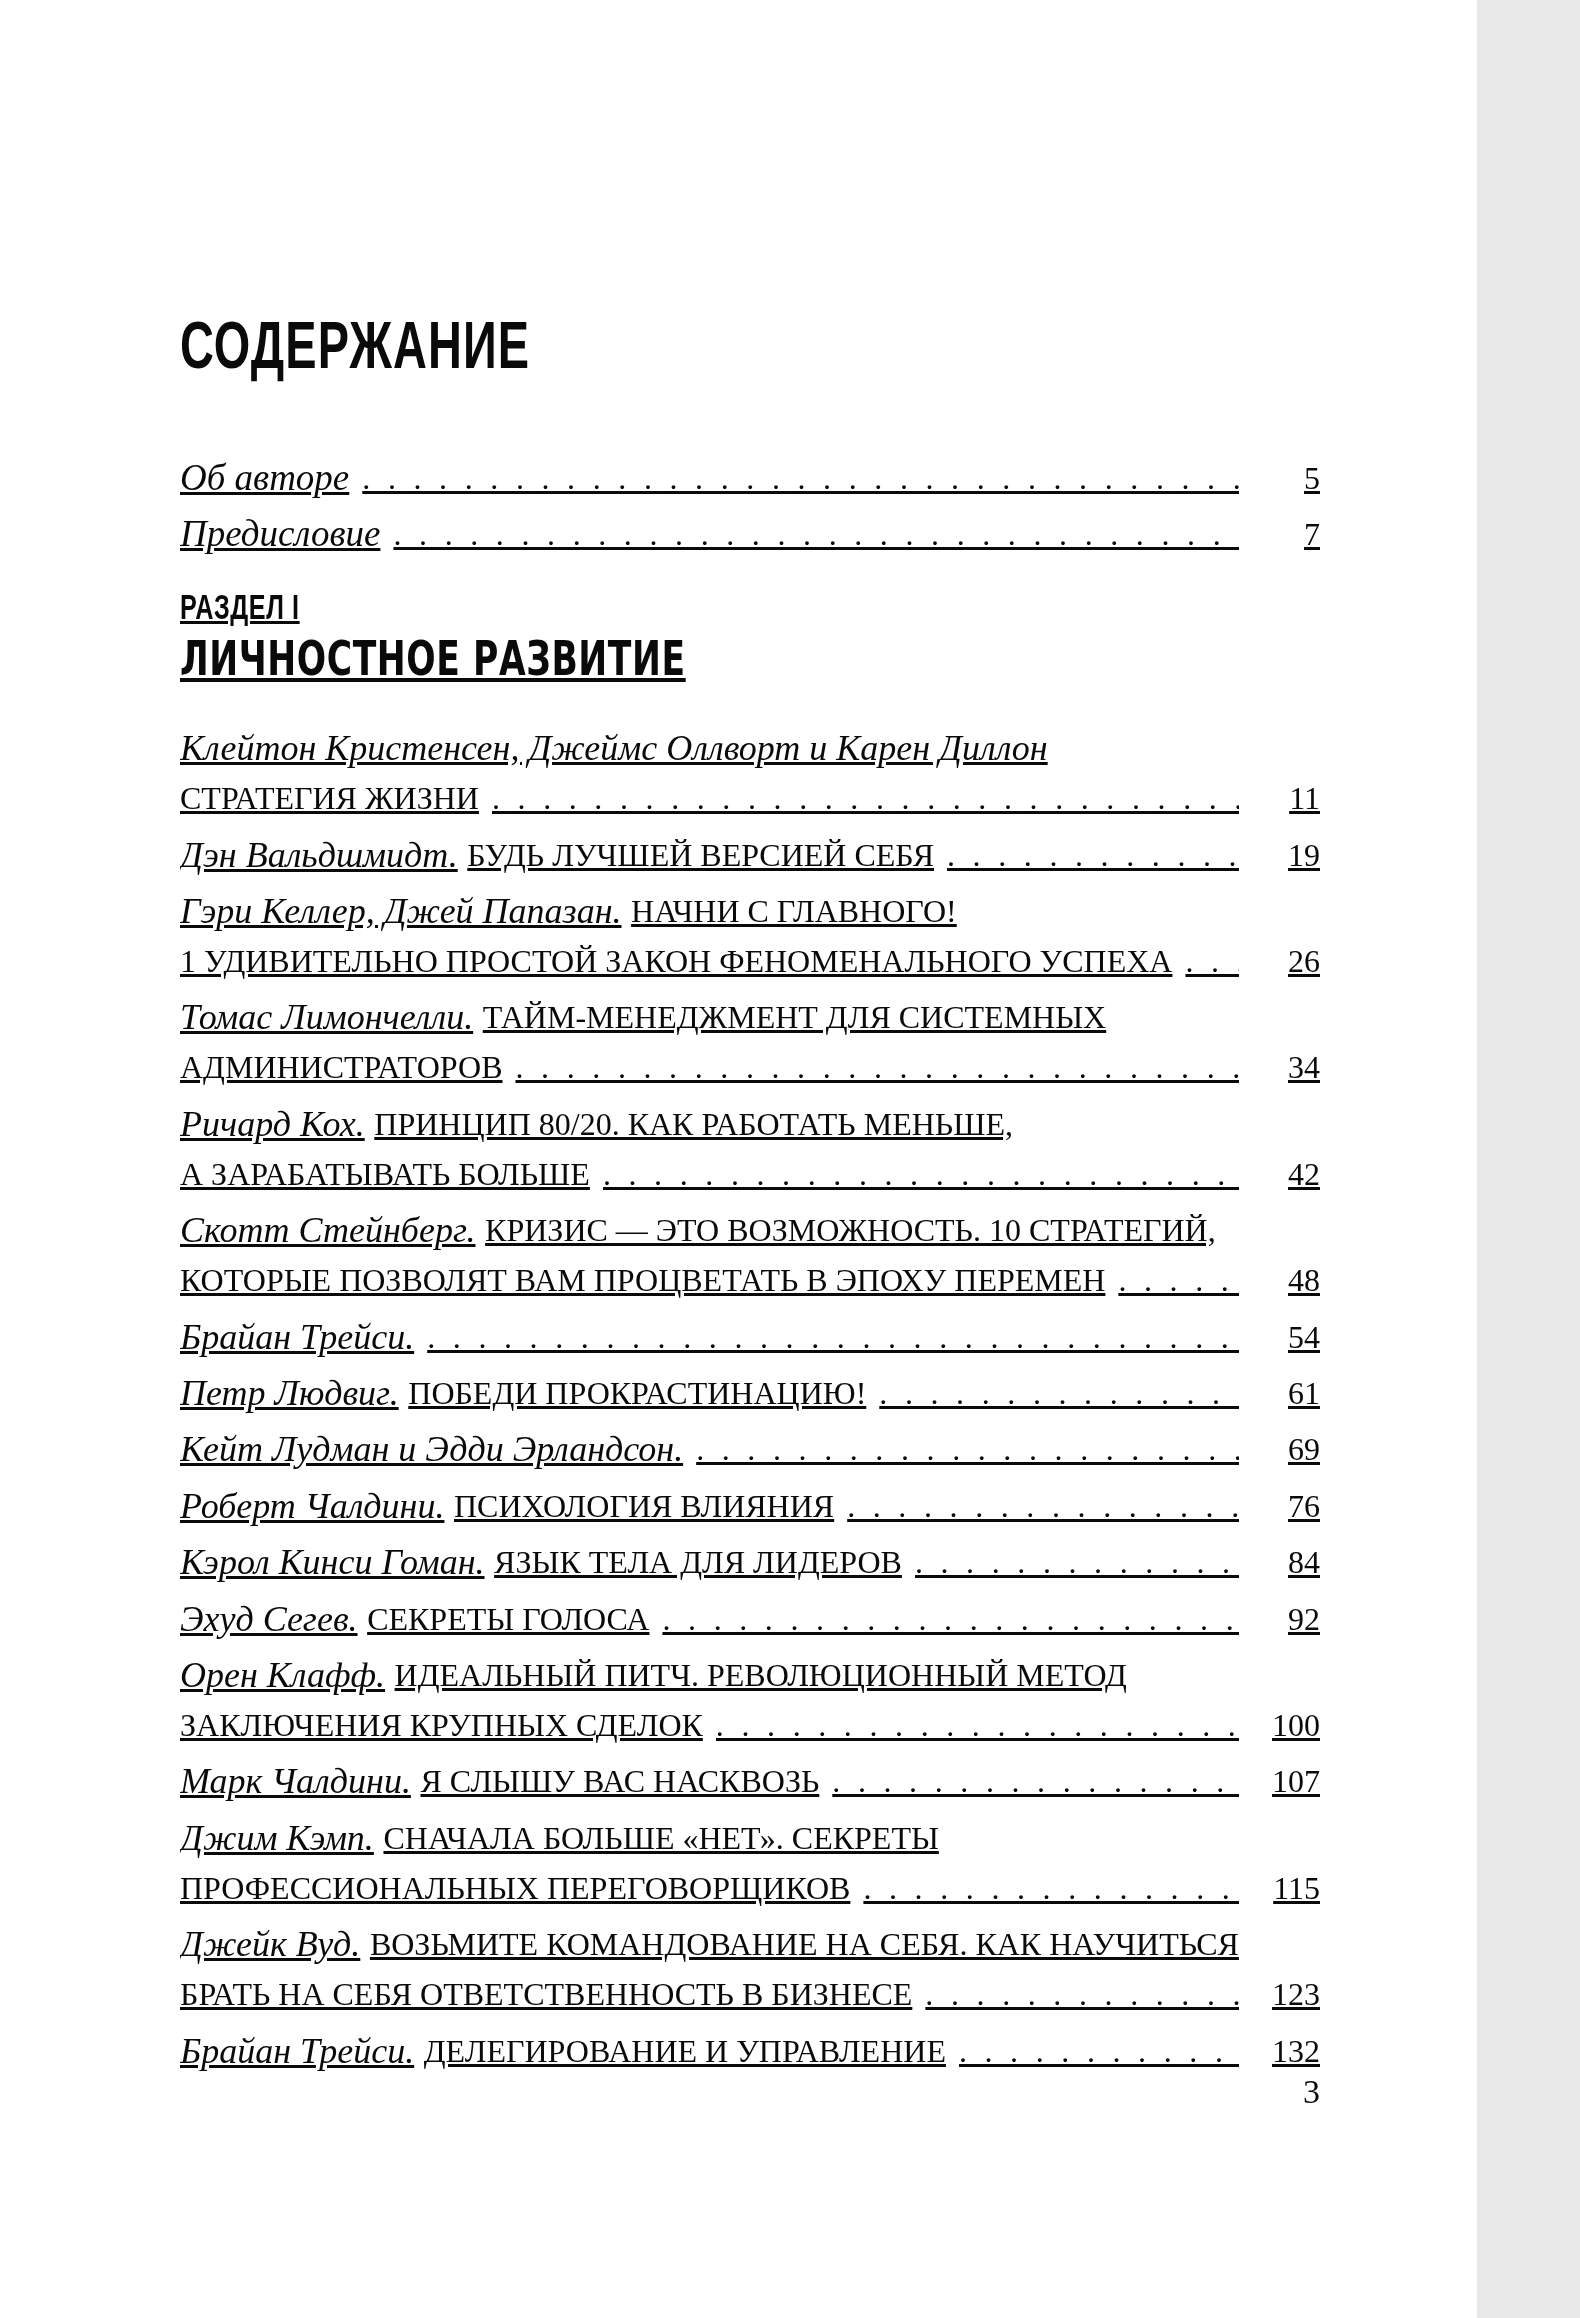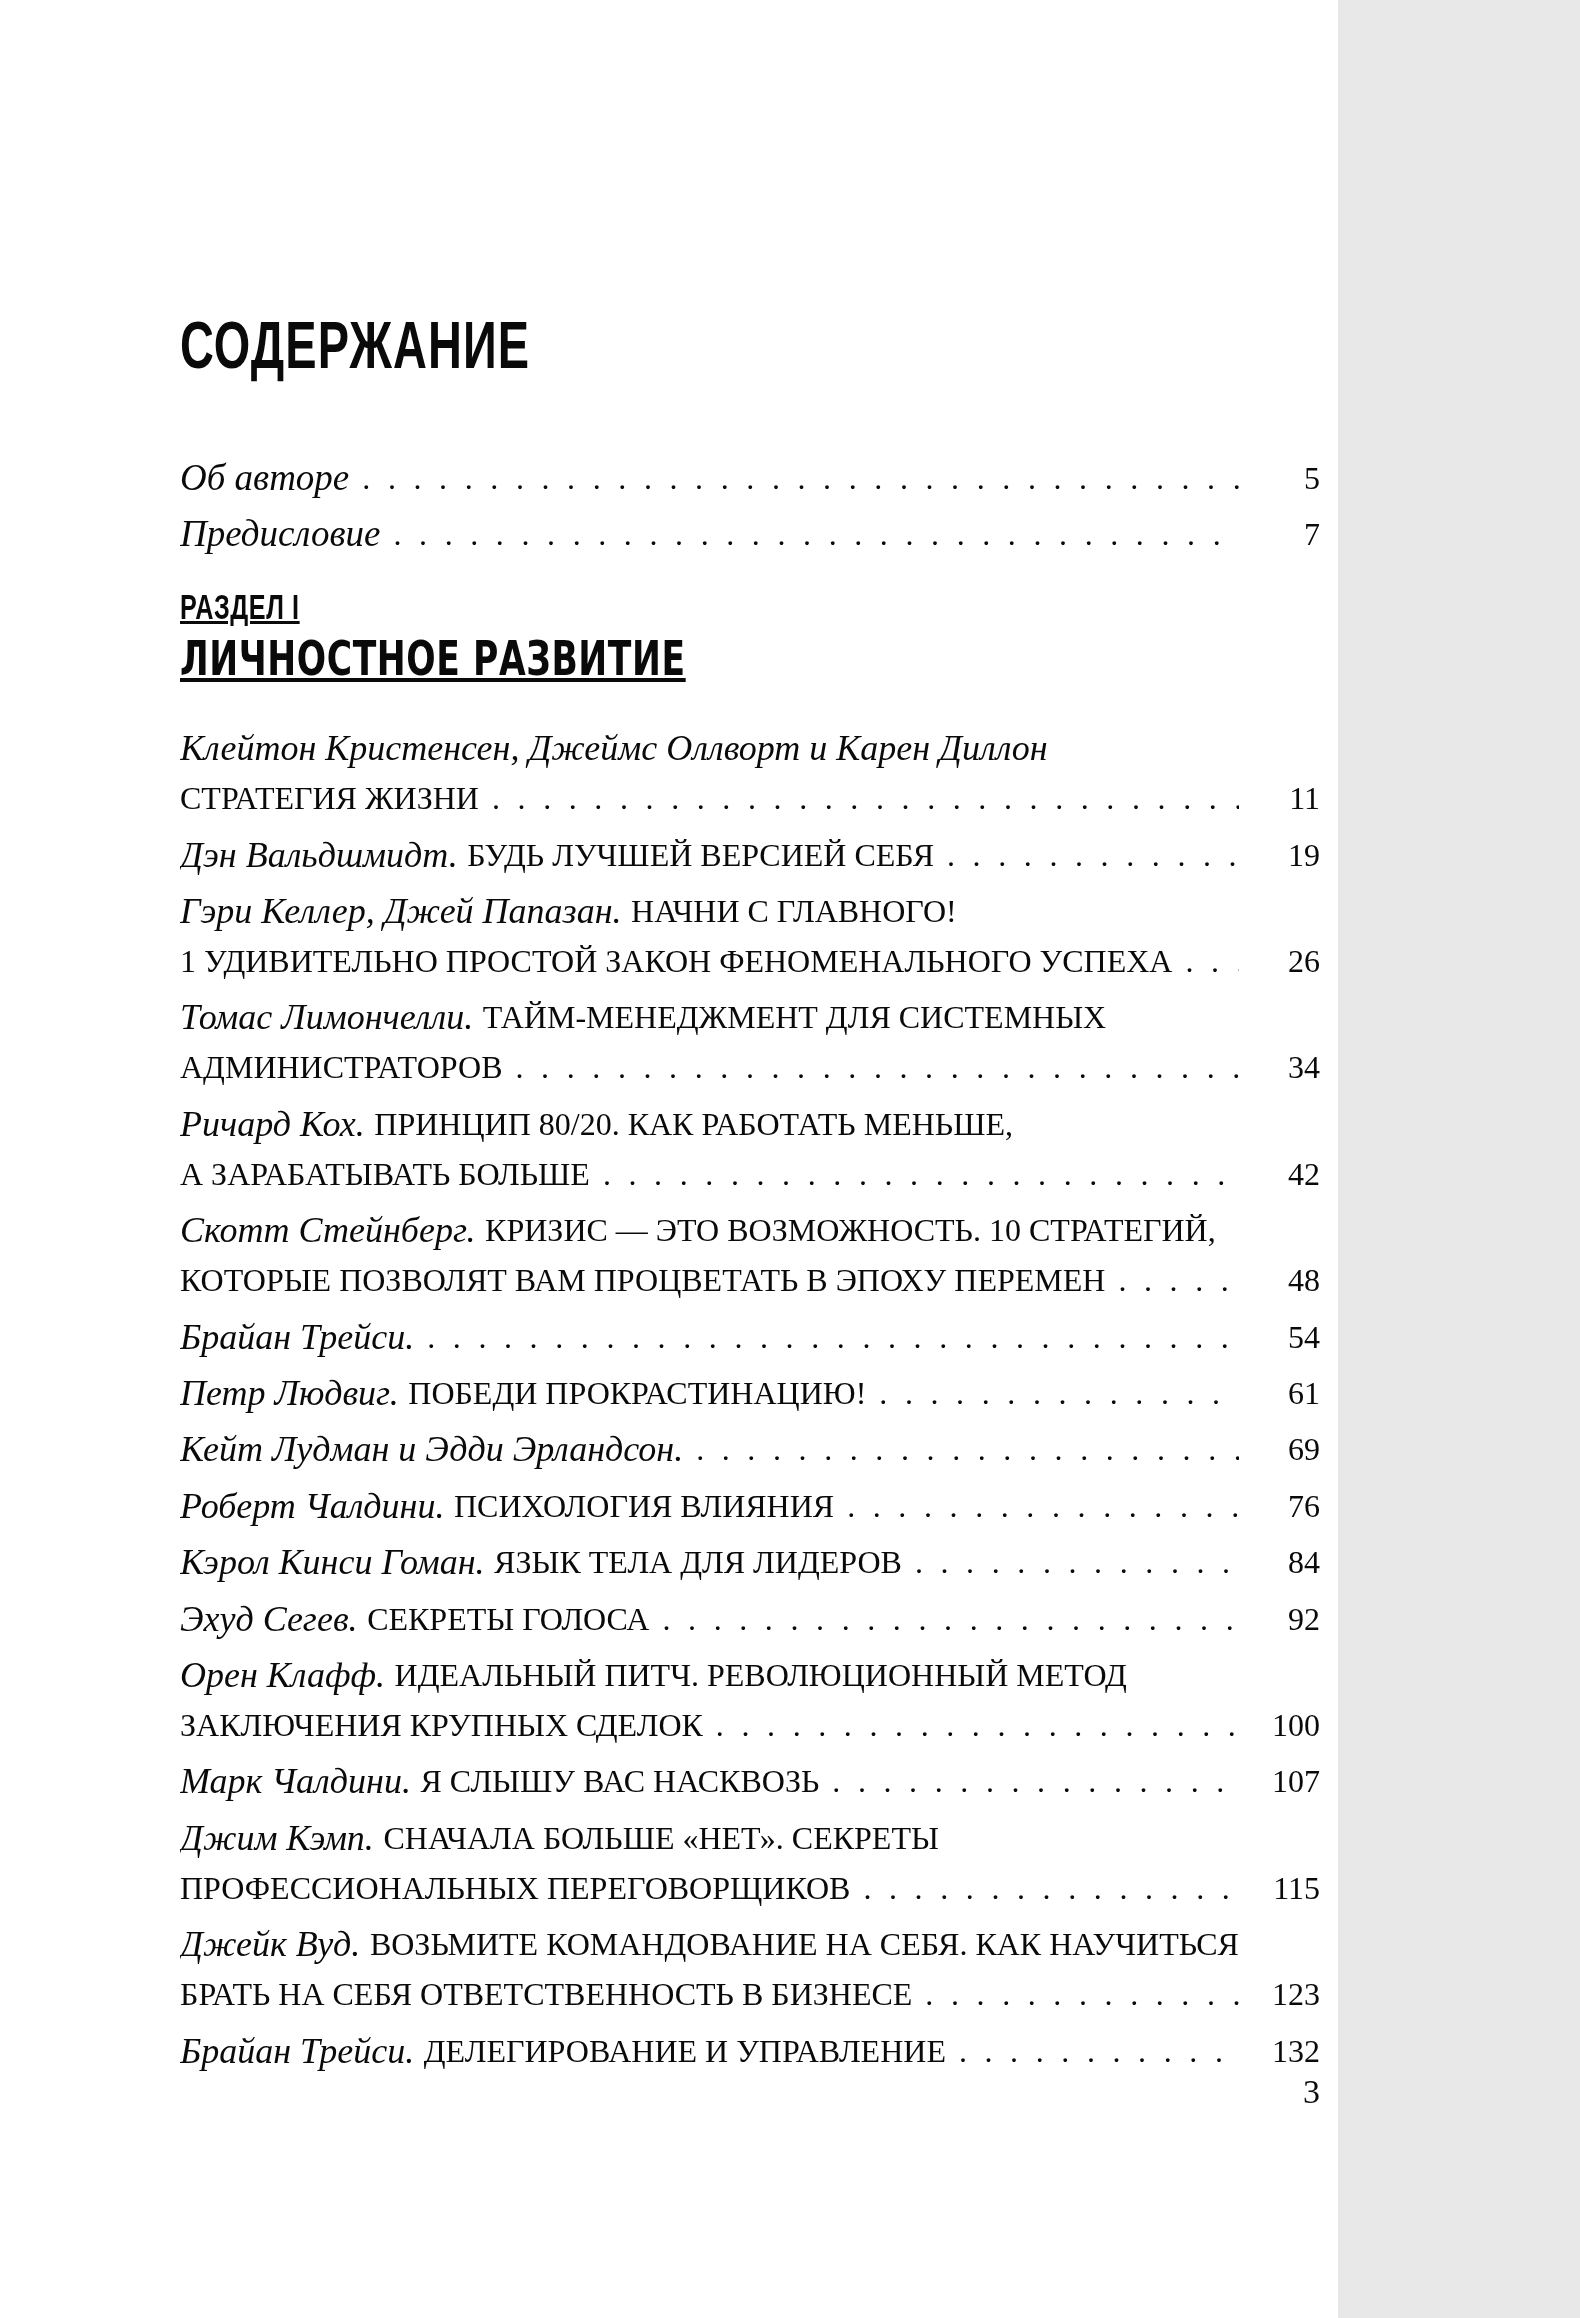--- a/index.html
+++ b/index.html
@@ -1,18 +1,18 @@
 <!DOCTYPE html>
 <html lang="ru" style="font-size:13px"><head>
 <meta charset="utf-8">
 <style>
   html,body{margin:0;padding:0;background:#e8e8e8;}
   .page{
     position:relative;
-    width:1338px;height:2319px;
+    width:1477px;height:2319px;
     background:#ffffff;
     color:#0a0a0a;
     overflow:hidden;
     font-family:"Liberation Serif",serif;
   }
   .content{
     position:absolute;
     left:180px;top:311px;
     width:1140px;
   }
@@ -49,20 +49,21 @@
     transform:scaleX(0.72);
     transform-origin:left;
     white-space:nowrap;
   }
   .toc-line{
     display:flex;
     align-items:flex-start;
     height:50px;
     line-height:50px;
     overflow:hidden;
+    text-decoration:underline;
   }
   .toc-line.fm{height:56px;line-height:56px;}
   .entry{margin-bottom:6.4px;}
   .seg{white-space:pre;}
   .seg + .seg{margin-left:9.6px;}
   .author{
     font-family:"Liberation Serif",serif;
     font-style:italic;
     font-size:36px;
   }

